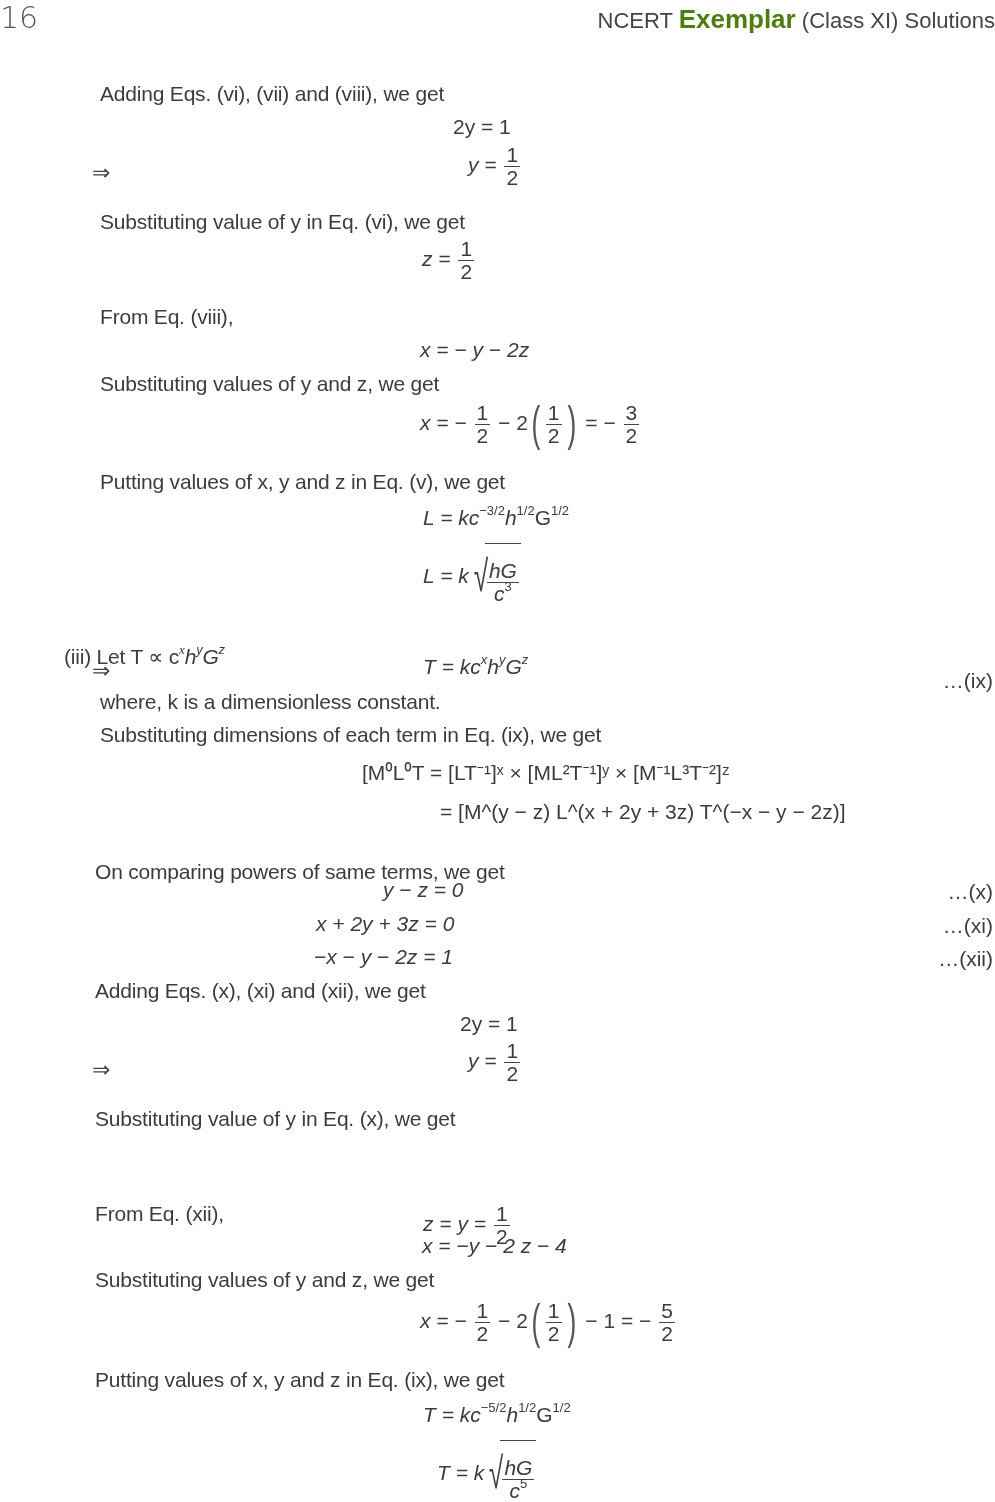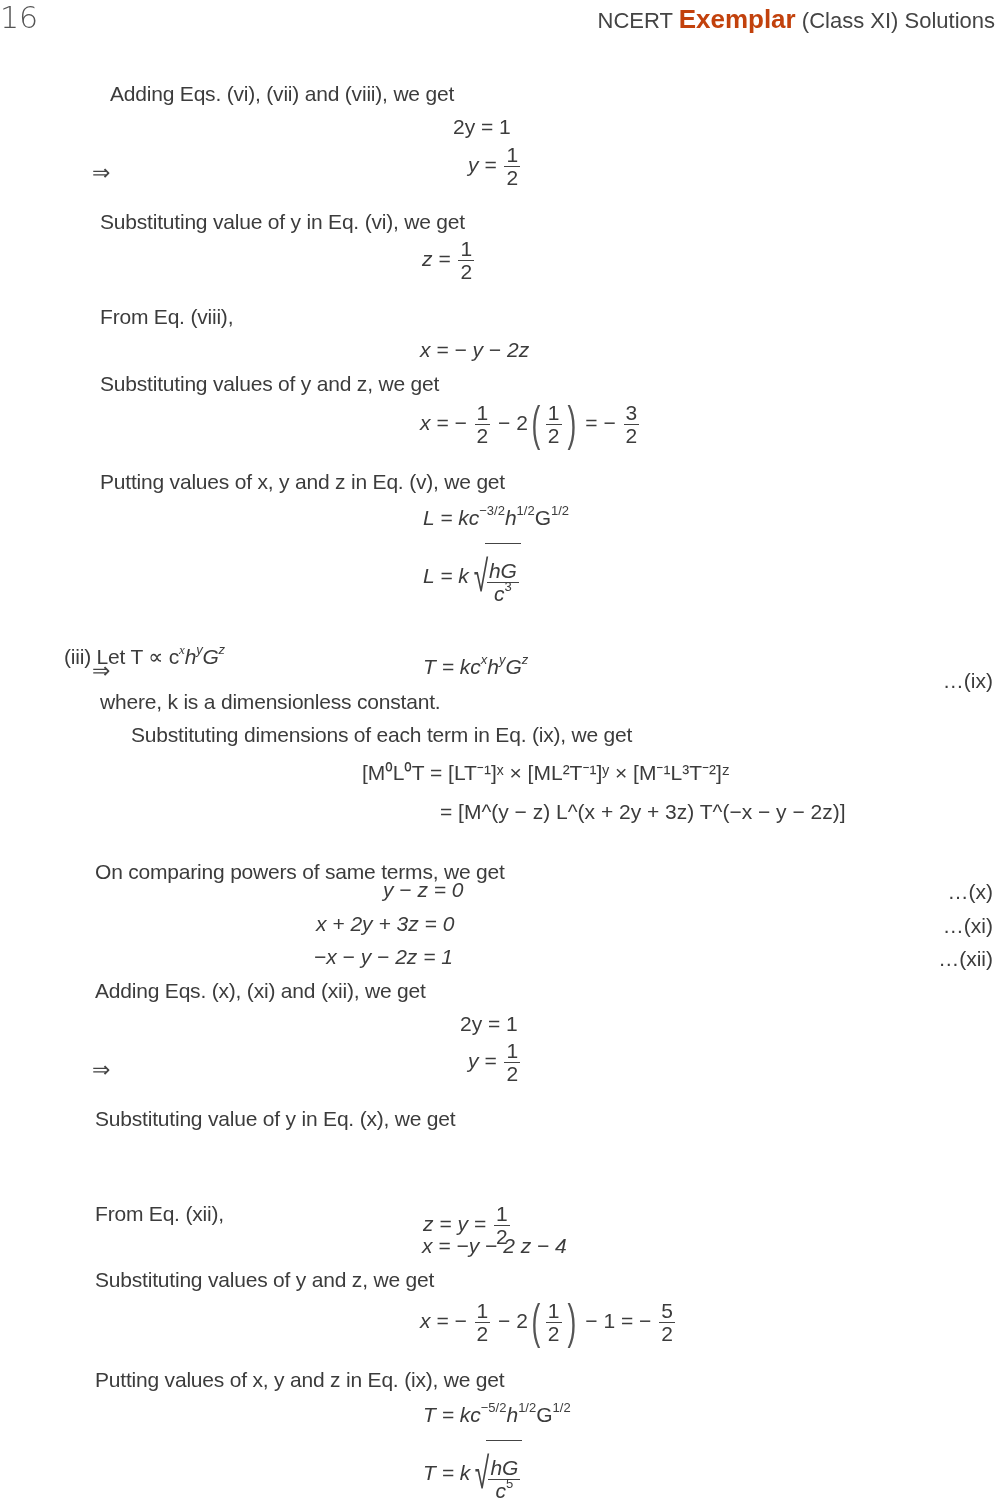--- a/index.html
+++ b/index.html
@@ -6,38 +6,38 @@
   body { width:995px; height:1502px; position:relative; overflow:hidden;
          font-family:"Liberation Sans", sans-serif; color:#3a3a3a; }
   .abs { position:absolute; white-space:nowrap; }
   .txt { font-size:21px; letter-spacing:-0.2px; color:#3c3c3c; }
   .m { font-size:21px; color:#3c3c3c; }
   .i { font-style:italic; }
   .xi { font-family:"Liberation Serif", serif; font-style:italic; font-size:22px; }
   sup { font-size:13px; vertical-align:0; position:relative; top:-10px; }
   .page-num { font-family:"DejaVu Sans", sans-serif; font-size:30px; font-weight:200; color:#555; left:0; top:0; }
   .header-title { font-family:"Liberation Sans", sans-serif; font-size:22px; color:#444; top:4px; right:0; }
-  .header-title b { font-size:26px; font-weight:bold; color:#c2410c; }
+  .header-title b { font-size:26px; font-weight:bold; color:#4d7c0f; }
   .frac { display:inline-block; vertical-align:middle; text-align:center; margin:0 2px; }
   .frac .num { display:block; line-height:22px; padding:0 2px; }
   .frac .den { display:block; line-height:22px; border-top:1.3px solid #444; padding:0 2px; }
   .paren { font-size:48px; font-weight:100; vertical-align:middle; display:inline-block; transform:scaleX(0.55); line-height:1; color:#555; }
   .sqrt { display:inline-block; vertical-align:middle; position:relative; }
   .sqrt .rad { font-size:44px; font-weight:100; vertical-align:middle; display:inline-block; transform:scaleX(0.6); margin-right:-8px; color:#444; }
   .sqrt .body { display:inline-block; vertical-align:middle; border-top:1.3px solid #444; padding-top:16px; }
   .eqnum { font-size:21px; color:#3c3c3c; right:2px; }
   .arrow { font-size:22px; color:#444; }
 </style>
 </head>
 <body>
 
 <div class="abs page-num">16</div>
 <div class="abs header-title"><span>NCERT </span><b>Exemplar</b><span> (Class XI) Solutions</span></div>
 
-<div class="abs txt" style="left:100px; top:82px;margin-left:10px;">Adding Eqs. (vi), (vii) and (viii), we get</div>
+<div class="abs txt" style="left:100px; top:82px;">Adding Eqs. (vi), (vii) and (viii), we get</div>
 <div class="abs m" style="left:453px; top:115px;"><span>2y = 1</span></div>
 <div class="abs arrow" style="left:92px; top:160px;">⇒</div>
 <div class="abs m" style="left:468px; top:144px;">
   <span class="i">y =</span>
   <span class="frac"><span class="num">1</span><span class="den">2</span></span>
 </div>
 
 <div class="abs txt" style="left:100px; top:210px;">Substituting value of y in Eq. (vi), we get</div>
 <div class="abs m" style="left:422px; top:238px;">
   <span class="i">z =</span>
@@ -67,21 +67,21 @@
 <div class="abs txt" style="left:64px; top:618px;margin-top:27px;">
   <span>(iii) Let T ∝ c</span><sup class="xi" style="font-size:13px">x</sup><span class="i">h</span><sup class="i">y</sup><span class="i">G</span><sup class="i">z</sup>
 </div>
 <div class="abs arrow" style="left:92px; top:658px;">⇒</div>
 <div class="abs m" style="left:423px; top:655px;">
   <span class="i">T = kc</span><sup class="i">x</sup><span class="i">h</span><sup class="i">y</sup><span class="i">G</span><sup class="i">z</sup>
 </div>
 <div class="abs eqnum" style="top:657px;margin-top:12px;">…(ix)</div>
 
 <div class="abs txt" style="left:100px; top:690px;">where, k is a dimensionless constant.</div>
-<div class="abs txt" style="left:100px; top:723px;margin-left:31px;">Substituting dimensions of each term in Eq. (ix), we get</div>
+<div class="abs txt" style="left:100px; top:723px;">Substituting dimensions of each term in Eq. (ix), we get</div>
 <div class="abs m" style="left:362px; top:758px;">[M⁰L⁰T = [LT⁻¹]ˣ × [ML²T⁻¹]ʸ × [M⁻¹L³T⁻²]ᶻ</div>
 <div class="abs m" style="left:440px; top:800px;">= [M^(y − z) L^(x + 2y + 3z) T^(−x − y − 2z)]</div>
 
 <div class="abs txt" style="left:95px; top:845px;margin-top:15px;">On comparing powers of same terms, we get</div>
 <div class="abs m i" style="left:383px; top:878px;">y − z = 0</div>
 <div class="abs eqnum" style="top:880px;">…(x)</div>
 <div class="abs m i" style="left:316px; top:912px;">x + 2y + 3z = 0</div>
 <div class="abs eqnum" style="top:914px;">…(xi)</div>
 <div class="abs m i" style="left:314px; top:945px;">−x − y − 2z = 1</div>
 <div class="abs eqnum" style="top:947px;">…(xii)</div>
@@ -110,14 +110,14 @@
   <span>− 2</span><span class="paren">(</span><span class="frac"><span class="num">1</span><span class="den">2</span></span><span class="paren">)</span>
   <span>− 1 = −</span>
   <span class="frac"><span class="num">5</span><span class="den">2</span></span>
 </div>
 
 <div class="abs txt" style="left:95px; top:1368px;">Putting values of x, y and z in Eq. (ix), we get</div>
 <div class="abs m" style="left:423px; top:1403px;">
   <span class="i">T = kc</span><sup>−5/2</sup><span class="i">h</span><sup>1/2</sup><span>G</span><sup>1/2</sup>
 </div>
 <div class="abs m" style="left:423px; top:1440px;">
-  <span class="i" style="vertical-align:middle;">T = k</span><span class="sqrt"><span class="rad">√</span><span class="body"><span class="frac"><span class="num i">hG</span><span class="den"><span class="i">c</span><sup>5</sup></span></span></span></span>
+  <span class="i" style="vertical-align:middle;margin-left:14px;">T = k</span><span class="sqrt"><span class="rad">√</span><span class="body"><span class="frac"><span class="num i">hG</span><span class="den"><span class="i">c</span><sup>5</sup></span></span></span></span>
 </div>
 
 </body></html>

